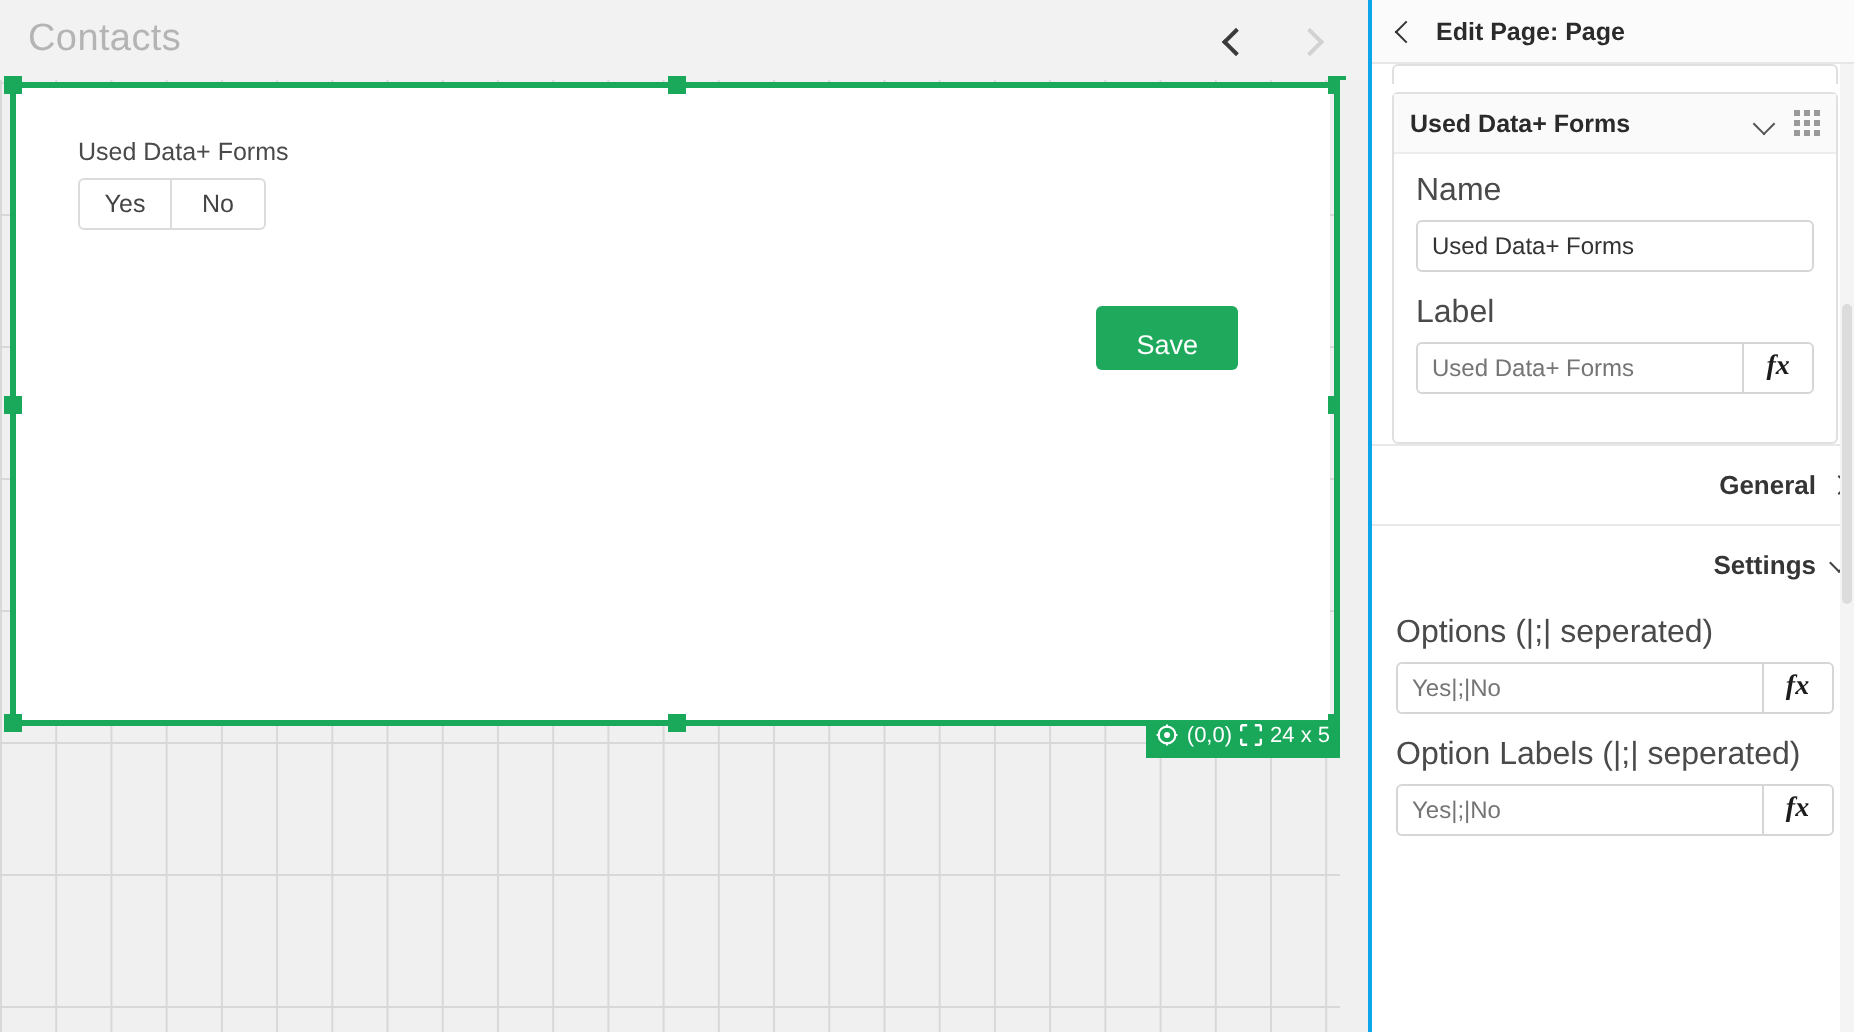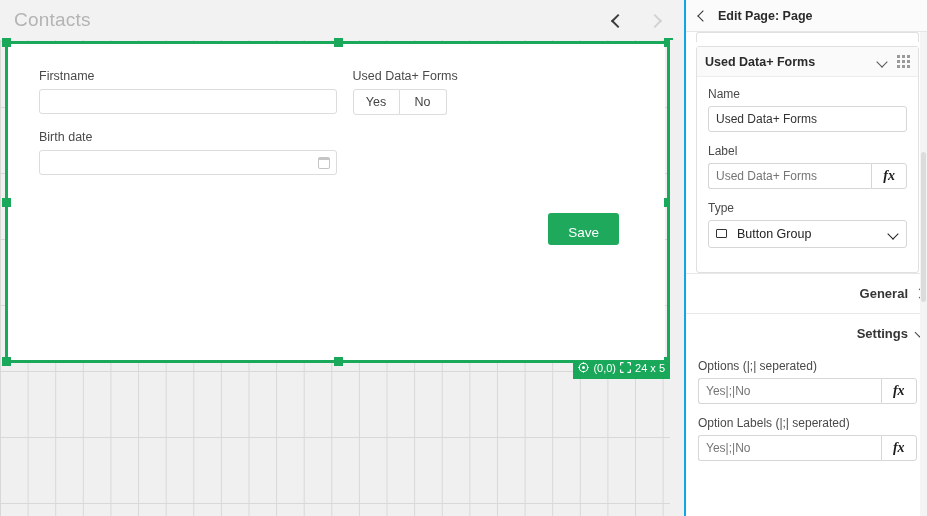--- a/index.html
+++ b/index.html
@@ -295,21 +295,21 @@
   .drag-dots i {
     display: block;
     width: 2.5px; height: 2.5px;
     background: #9a9a9a;
   }
   .widget-card-body { padding: 10px 11px 12px 11px; }
 
   .p-field { margin-bottom: 12px; }
   .p-label {
     display: block;
-    font-size: 12px;
+    font-size: 16px;
     color: #4a4a4a;
     margin-bottom: 5px;
   }
   .p-input {
     width: 100%;
     height: 26px;
     border: 1px solid #d6d6d6;
     border-radius: 3px;
     font-size: 12px;
     color: #333;
@@ -448,33 +448,20 @@
         <span class="chev chev-prev"></span>
         <span class="chev right chev-next"></span>
       </div>
     </div>
 
     <div class="grid-bg"></div>
     <div class="grid-mask"></div>
 
     <div class="form-area">
       <div class="form-grid">
-        <div class="form-col">
-          <div class="field">
-            <span class="field-label">Firstname</span>
-            <input class="text-input" value="" style="">
-          </div>
-          <div class="field">
-            <span class="field-label">Birth date</span>
-            <div class="date-input-wrap">
-              <input class="text-input" value="" style="">
-              <span class="cal-ico"></span>
-            </div>
-          </div>
-        </div>
         <div class="form-col">
           <div class="field">
             <span class="field-label">Used Data+ Forms</span>
             <div class="btn-group">
               <button>Yes</button>
               <button>No</button>
             </div>
           </div>
         </div>
       </div>
@@ -552,30 +539,20 @@
           </div>
 
           <div class="p-field">
             <span class="p-label">Label</span>
             <div class="p-input-row">
               <input class="p-input placeholder" placeholder="Used Data+ Forms" style="">
               <span class="fx-btn">fx</span>
             </div>
           </div>
 
-          <div class="p-field">
-            <span class="p-label">Type</span>
-            <div class="p-select-wrap">
-              <span class="sel-left-ico"></span>
-              <select class="p-select">
-                <option>Button Group</option>
-              </select>
-              <span class="sel-caret"></span>
-            </div>
-          </div>
 
         </div>
       </div>
 
       <div class="section-row">
         <span class="section-label">General</span>
         <span class="sec-chev r"></span>
       </div>
 
       <div class="section-row">

